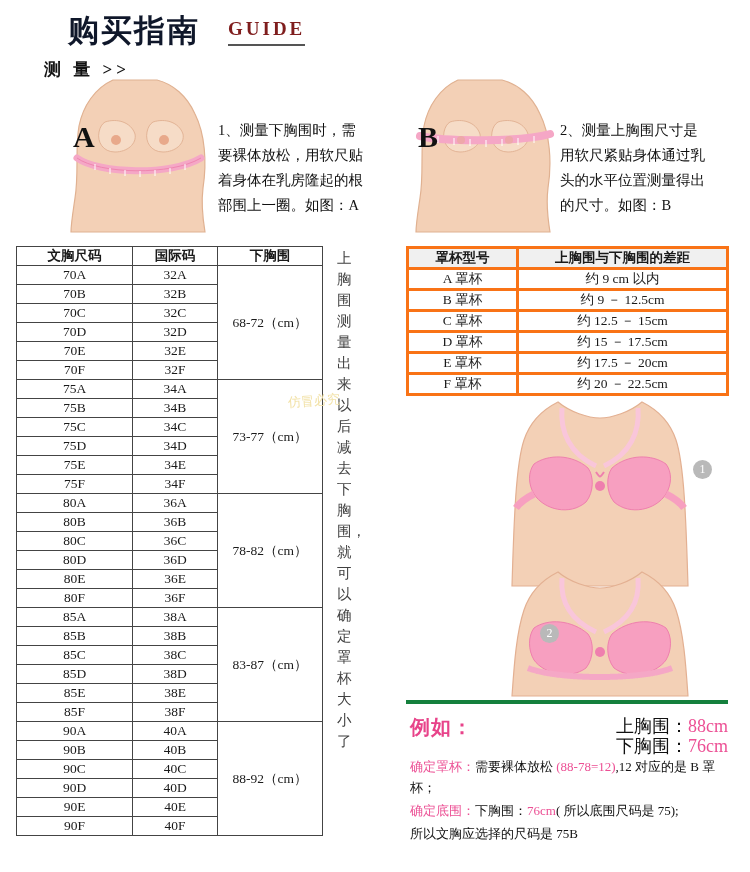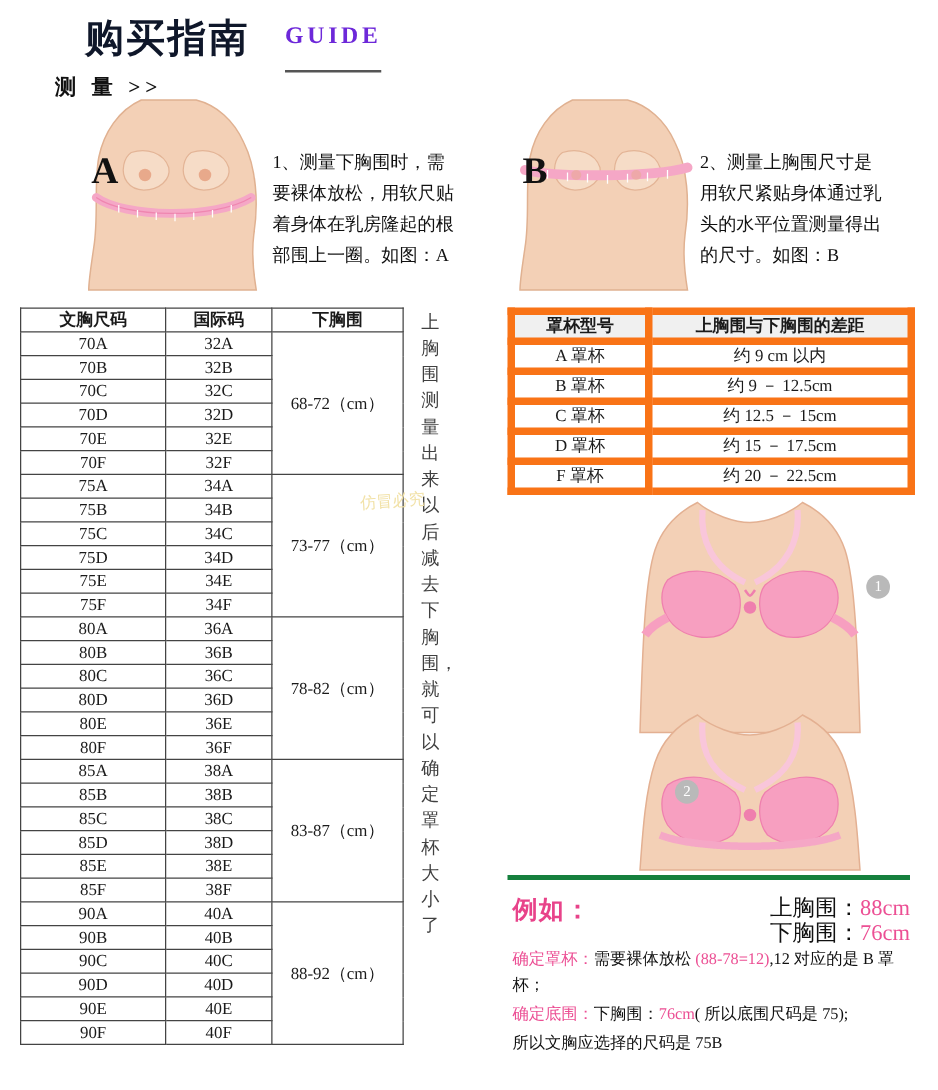--- a/index.html
+++ b/index.html
@@ -19,23 +19,23 @@
   .hdr-title {
     position: absolute; left: 68px; top: 4px;
     font-family: "Liberation Serif", serif;
     font-weight: bold; font-size: 31px; letter-spacing: 2px;
     color: #0f172a;
   }
   .hdr-sub {
     position: absolute; left: 228px; top: 12px;
     font-family: "Liberation Serif", serif;
     font-weight: bold; font-size: 19px; letter-spacing: 3px;
-    color: #6d28d9;
+    color: #7f1d1d;
     border-bottom: 2px solid #555;
-    padding-bottom: 16px;
+    padding-bottom: 4px;
     text-align: right;
   }
 
   
   .measure-label {
     position: absolute; left: 44px; top: 58px;
     font-family: "Liberation Serif", serif;
     font-size: 17px; font-weight: bold; color: #111;
     letter-spacing: 4px;
   }
@@ -84,21 +84,21 @@
   }
 
   
   .tbl-right {
     position: absolute; left: 406px; top: 246px;
     border-collapse: collapse;
     font-family: "Liberation Serif", serif;
     font-size: 13.5px;
   }
   .tbl-right th, .tbl-right td {
-    border: 6px solid #f97316;
+    border: 3px solid #f97316;
     height: 19px;
     text-align: center;
     padding: 0 4px;
   }
   .tbl-right th { background: #f0f0f0; font-weight: bold; }
   .r-c1 { width: 110px; }
   .r-c2 { width: 210px; }
 
   
   .circle-num {
@@ -363,20 +363,24 @@
         </tr>
         <tr>
           <td>C 罩杯</td>
           <td>约 12.5 － 15cm</td>
         </tr>
         <tr>
           <td>D 罩杯</td>
           <td>约 15 － 17.5cm</td>
         </tr>
         <tr>
+          <td>E 罩杯</td>
+          <td>约 17.5 － 20cm</td>
+        </tr>
+        <tr>
           <td>F 罩杯</td>
           <td>约 20 － 22.5cm</td>
         </tr>
       </tbody>
   </table>
 
   <div class="illus" style="left:500px; top:398px;">
     <svg width="200" height="190" viewBox="0 0 200 190">
       <path d="M58 4 C42 12 30 24 24 42 C16 66 14 120 12 188 L188 188 C186 120 184 66 176 42 C170 24 158 12 142 4 C130 14 112 20 100 20 C88 20 70 14 58 4 Z" fill="#f3d0b6" stroke="#e3b092" stroke-width="1.2"></path>
       <path d="M62 10 C60 34 70 56 96 68" fill="none" stroke="#f9c6da" stroke-width="5"></path>

